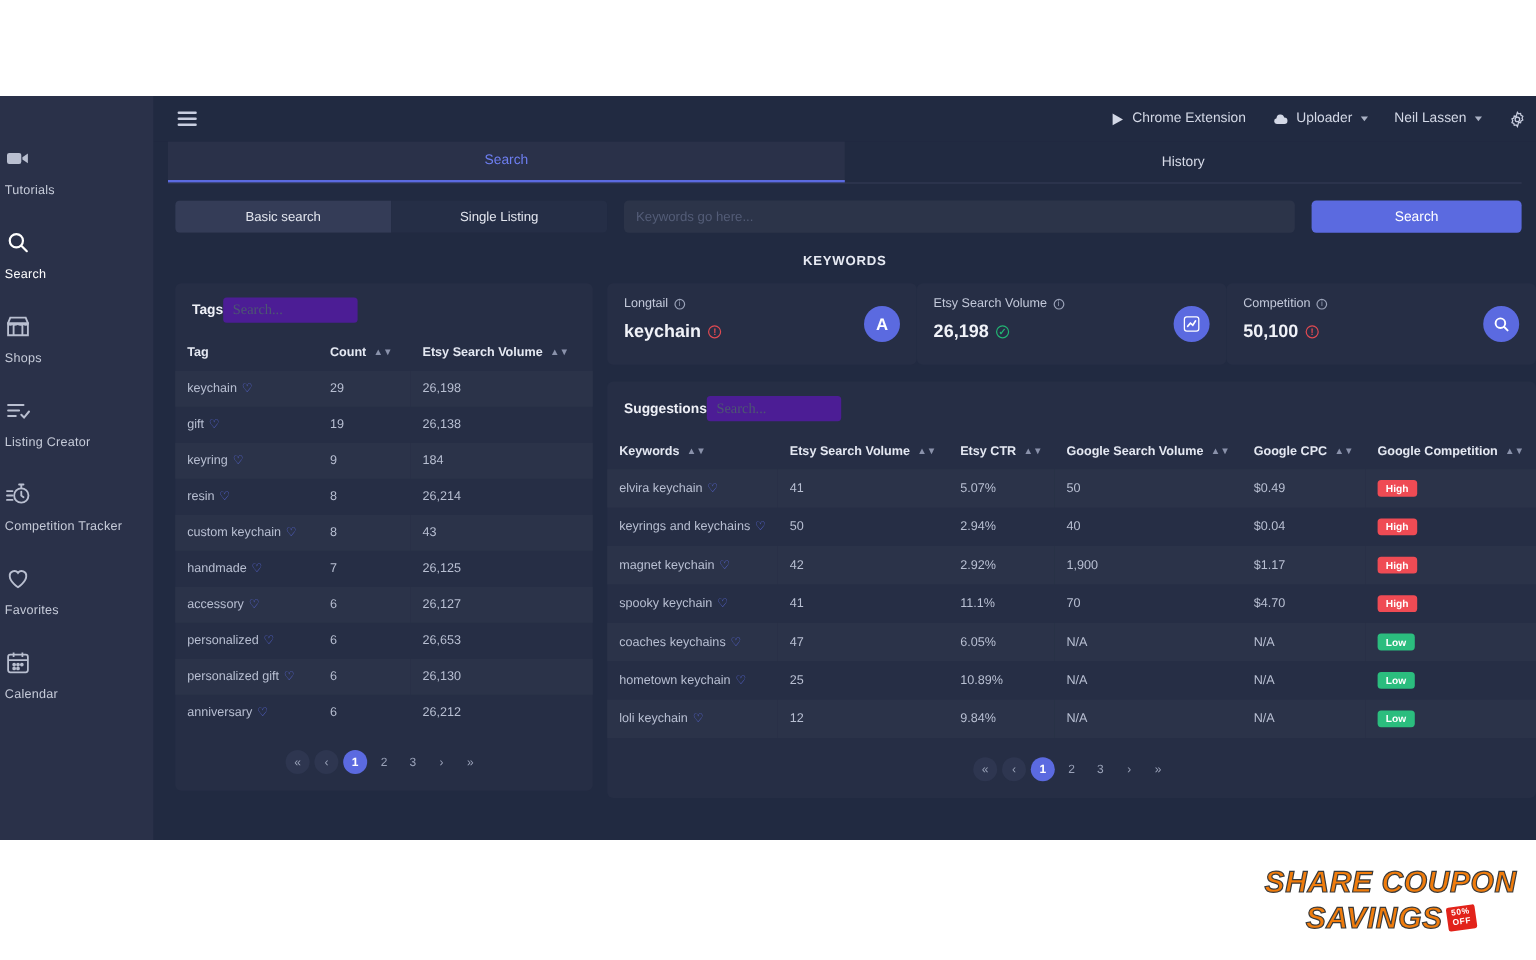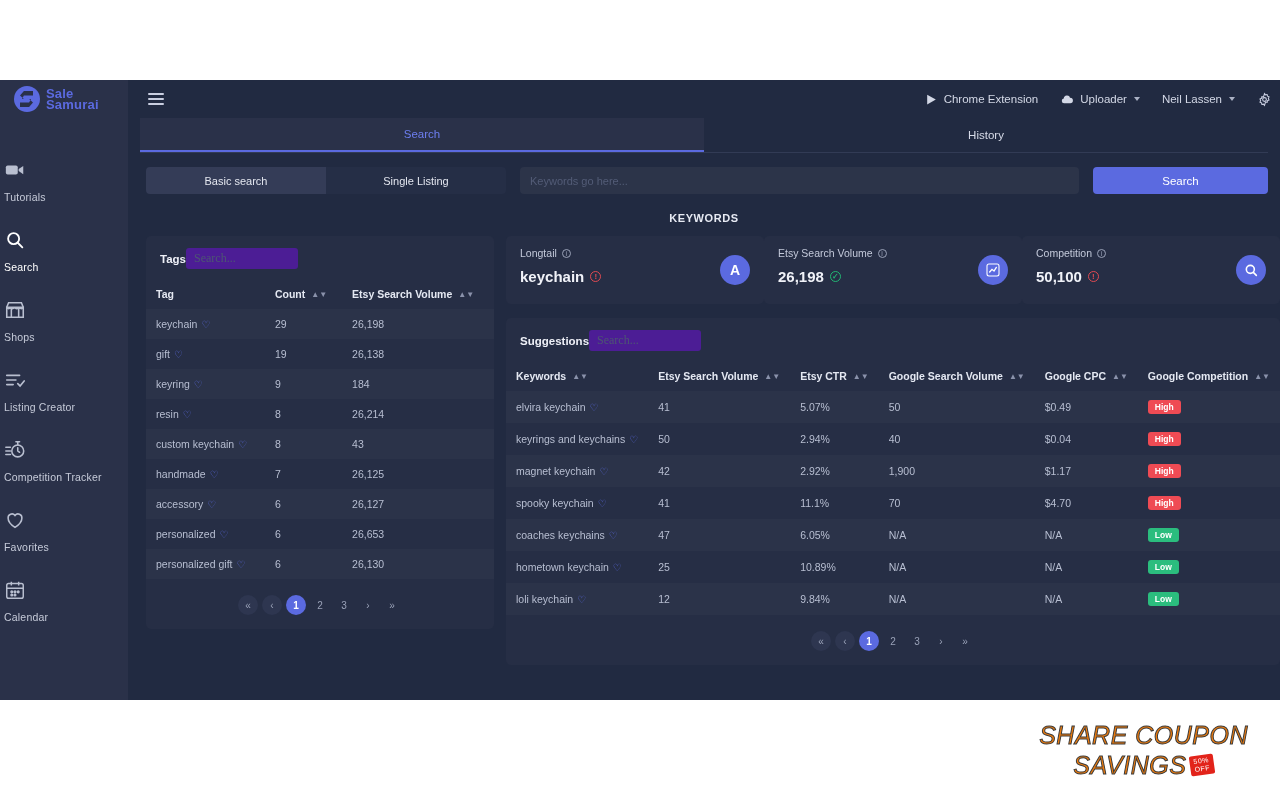--- a/index.html
+++ b/index.html
@@ -173,47 +173,40 @@
   .pg {
     min-width: 20px; height: 20px; border-radius: 50%;
     display: flex; align-items: center; justify-content: center;
     font-size: 10px; color: #9aa2b8; cursor: pointer;
   }
   .pg.edge { background: #2e3650; }
   .pg.active { background: #5b6ae0; color: #fff; font-weight: bold; }
 
   
   .watermark {
-    position: absolute; right: 32px; bottom: 20px;
+    position: absolute; right: 16px; bottom: 20px;
     text-align: left; line-height: 30px;
     font-family: "Liberation Sans", sans-serif;
-    font-size: 25px; font-weight: normal; font-style: italic;
+    font-size: 25px; font-weight: bold; font-style: italic;
     color: #f07c0c; letter-spacing: .5px;
     -webkit-text-stroke: 1px #3a3a3a;
   }
   .wm2 { display: flex; align-items: center; justify-content: center; gap: 4px; }
   .wm-tag {
     background: #e2231a; color: #fff; font-size: 7px; font-style: normal;
     padding: 2px 4px; border-radius: 2px; line-height: 8px;
     -webkit-text-stroke: 0; transform: rotate(-8deg);
   }
 </style>
 </head>
 <body>
 
 <div class="app">
 
   <div class="sidebar">
-    <div class="logo-wrap">
-      <div class="logo-mark"></div>
-      <div class="logo-text">
-        <div>Sale</div>
-        <div>Samurai</div>
-      </div>
-    </div>
     <div class="nav">
 
       <div class="nav-item">
         <svg class="ico" viewBox="0 0 24 24" fill="currentColor">
             <rect x="2" y="7" width="13" height="10" rx="2"></rect>
             <path d="M16 11l5-3.5v9L16 13z"></path>
           </svg>
         <span class="lbl">Tutorials</span>
       </div>
 
@@ -388,20 +381,25 @@
                 </tr>
               <tr>
                   <td><span>personalized</span><span class="heart">♡</span></td>
                   <td>6</td>
                   <td>26,653</td>
                 </tr>
               <tr>
                   <td><span>personalized gift</span><span class="heart">♡</span></td>
                   <td>6</td>
                   <td>26,130</td>
+                </tr>
+              <tr>
+                  <td><span>anniversary</span><span class="heart">♡</span></td>
+                  <td>6</td>
+                  <td>26,212</td>
                 </tr>
             </tbody>
           </table>
           <div class="pager">
             <div class="pg edge">«</div>
             <div class="pg edge">‹</div>
             <div class="pg active">1</div>
             <div class="pg">2</div>
             <div class="pg">3</div>
             <div class="pg">›</div>

